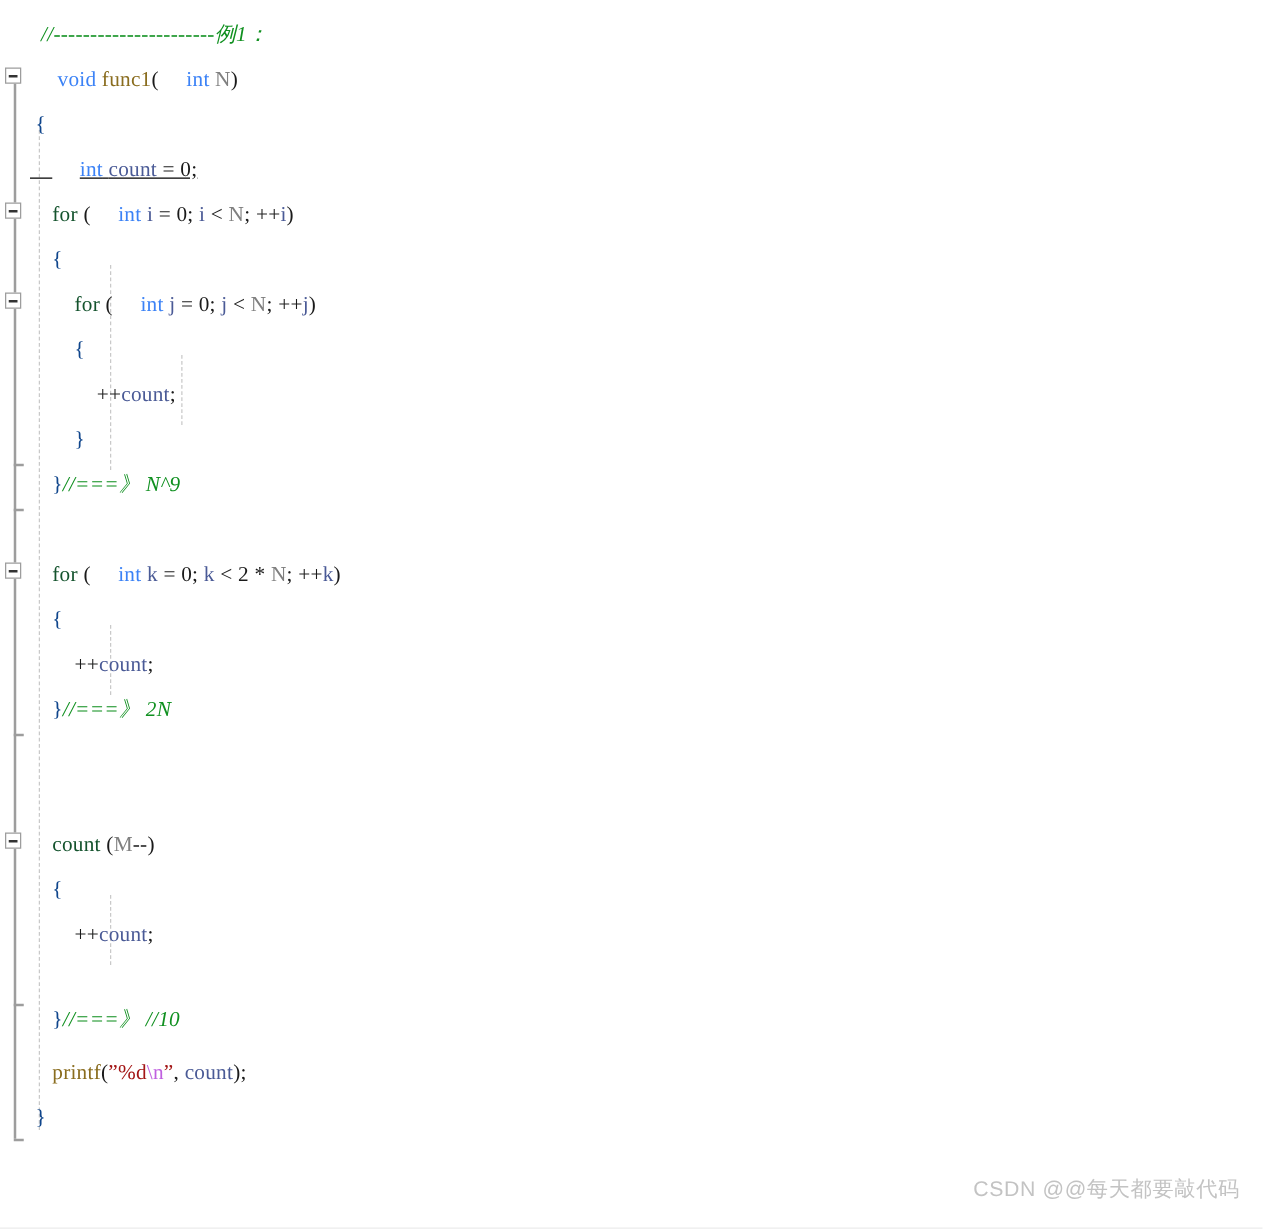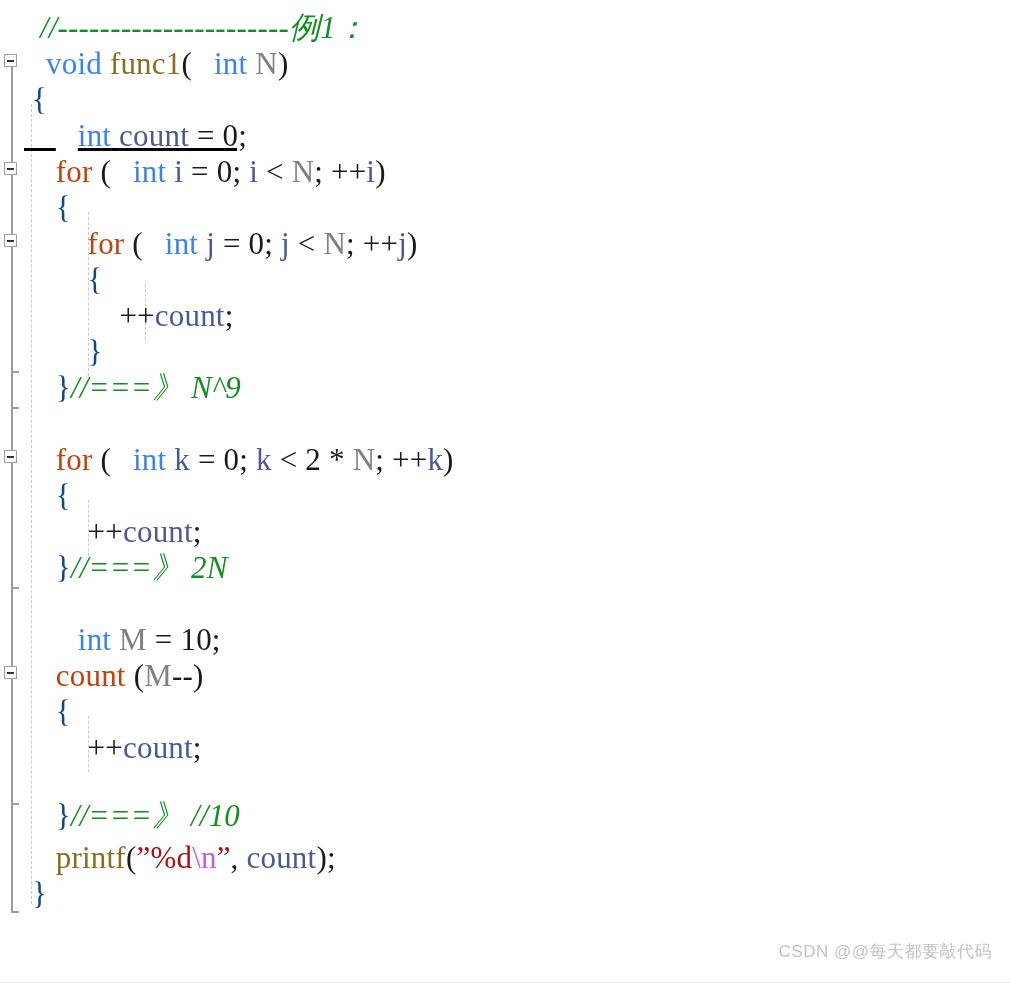--- a/index.html
+++ b/index.html
@@ -69,36 +69,36 @@
     left: 0; top: 0;
     width: 1010px;
     height: 935px;
   }
   .line {
     position: absolute;
     left: 0;
     height: 36px;
     line-height: 36px;
     white-space: pre;
-    font-size: 31px;
+    font-size: 17px;
     font-family: "Liberation Serif", "DejaVu Serif", serif;
     letter-spacing: 0.2px;
   }
   .line .txt { display: inline; }
 
   
   .indent-guide {
     position: absolute;
     width: 0;
     border-left: 1px dashed #c9c9c9;
   }
 
   
   .t-kw      { color: #3b82f6; margin-left: 22px; }              
-  .t-ctl     { color: #c2410c; }              
+  .t-ctl     { color: #14532d; }              
   .t-fn      { color: #8a6d1f; text-align: center; }              
   .t-var     { color: #4a5a96; }              
   .t-param   { color: #808080; }              
   .t-plain   { color: #1a1a1a; }              
   .t-brace   { color: #10468c; }              
   .t-comment { color: #109020; font-style: italic; }
   .t-str     { color: #a31515; }              
   .t-esc     { color: #c060e0; }              
   .t-quote   { color: #a31515; }
 
@@ -157,21 +157,20 @@
       <div class="line" style="top: 262px; left: 24px;"><span class="txt t-plain">        </span><span class="txt t-brace">{</span></div>
       <div class="line" style="top: 298px; left: 24px;"><span class="txt t-plain">            ++</span><span class="txt t-var">count</span><span class="txt t-plain">;</span></div>
       <div class="line" style="top: 334px; left: 24px;"><span class="txt t-plain">        </span><span class="txt t-brace">}</span></div>
       <div class="line" style="top: 370px; left: 24px;"><span class="txt t-plain">    </span><span class="txt t-brace">}</span><span class="txt t-comment">//===》 N^9</span></div>
       <div class="line" style="top: 406px; left: 24px;"><span class="txt t-plain"> </span></div>
       <div class="line" style="top: 442px; left: 24px;"><span class="txt t-plain">    </span><span class="txt t-ctl">for</span><span class="txt t-plain"> (</span><span class="txt t-kw">int</span><span class="txt t-plain"> </span><span class="txt t-var">k</span><span class="txt t-plain"> = 0; </span><span class="txt t-var">k</span><span class="txt t-plain"> &lt; 2 * </span><span class="txt t-param">N</span><span class="txt t-plain">; ++</span><span class="txt t-var">k</span><span class="txt t-plain">)</span></div>
       <div class="line" style="top: 478px; left: 24px;"><span class="txt t-plain">    </span><span class="txt t-brace">{</span></div>
       <div class="line" style="top: 514px; left: 24px;"><span class="txt t-plain">        ++</span><span class="txt t-var">count</span><span class="txt t-plain">;</span></div>
       <div class="line" style="top: 550px; left: 24px;"><span class="txt t-plain">    </span><span class="txt t-brace">}</span><span class="txt t-comment">//===》 2N</span></div>
       <div class="line" style="top: 586px; left: 24px;"><span class="txt t-plain"> </span></div>
-      <div class="line" style="top: 622px; left: 24px;"><span class="txt t-plain">    </span><span class="txt t-kw">int</span><span class="txt t-plain"> </span><span class="txt t-param">M</span><span class="txt t-plain"> = 10;</span></div>
       <div class="line" style="top: 658px; left: 24px;"><span class="txt t-plain">    </span><span class="txt t-ctl">count</span><span class="txt t-plain"> (</span><span class="txt t-param">M</span><span class="txt t-plain">--)</span></div>
       <div class="line" style="top: 694px; left: 24px;"><span class="txt t-plain">    </span><span class="txt t-brace">{</span></div>
       <div class="line" style="top: 730px; left: 24px;"><span class="txt t-plain">        ++</span><span class="txt t-var">count</span><span class="txt t-plain">;</span></div>
       <div class="line" style="top: 798px; left: 24px;"><span class="txt t-plain">    </span><span class="txt t-brace">}</span><span class="txt t-comment">//===》 //10</span></div>
       <div class="line" style="top: 802px; left: 24px;"><span class="txt t-plain"> </span></div>
       <div class="line" style="top: 840px; left: 24px;"><span class="txt t-plain">    </span><span class="txt t-fn">printf</span><span class="txt t-plain">(</span><span class="txt t-quote">”</span><span class="txt t-str">%d</span><span class="txt t-esc">\n</span><span class="txt t-quote">”</span><span class="txt t-plain">, </span><span class="txt t-var">count</span><span class="txt t-plain">);</span></div>
       <div class="line" style="top: 876px; left: 24px;"><span class="txt t-brace"> }</span></div>
     </div>
 
 </div>

